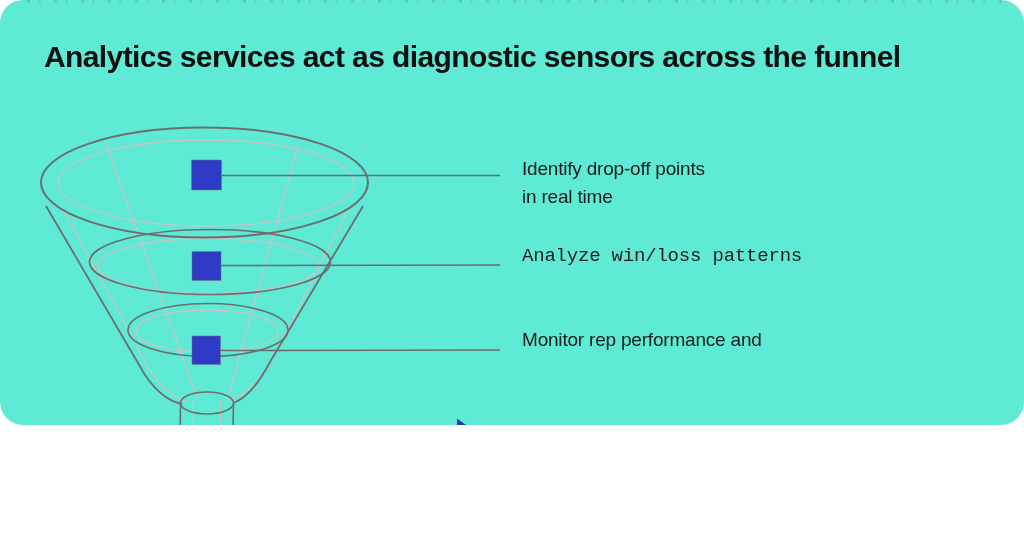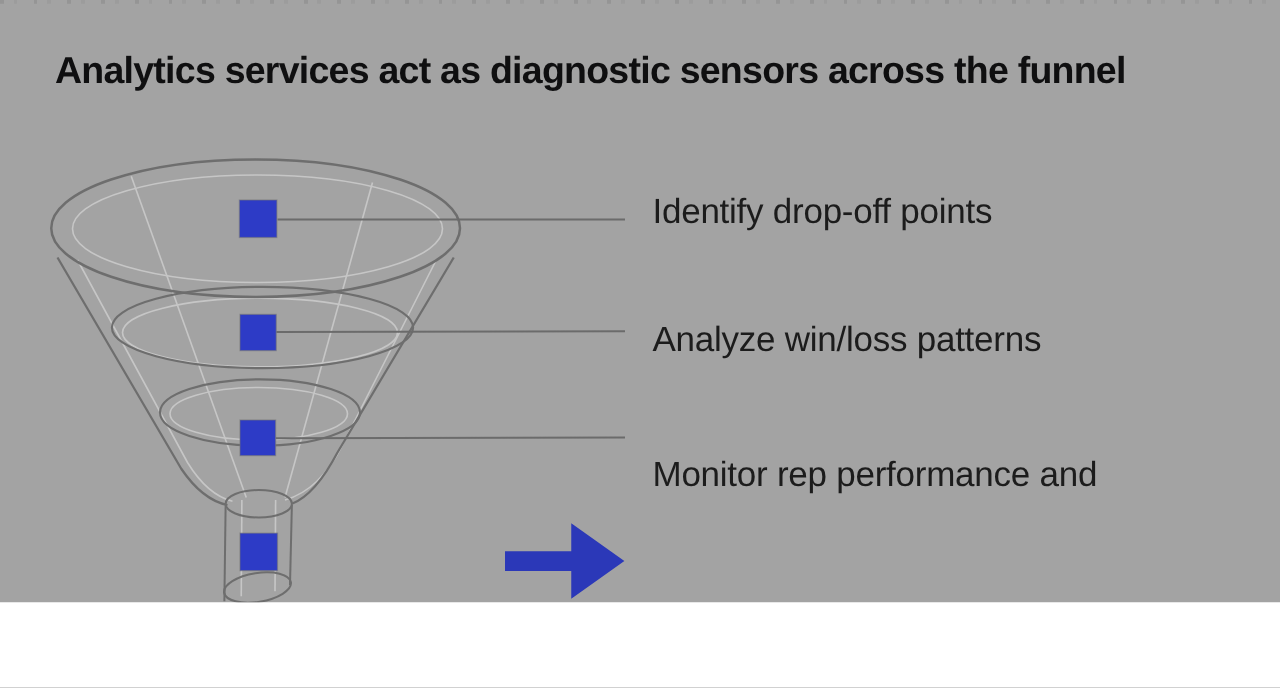--- a/index.html
+++ b/index.html
@@ -1,33 +1,33 @@
 <!DOCTYPE html>
 <html><head>
 <meta charset="utf-8">
 <style>
   html,body{margin:0;padding:0;background:#ffffff;}
   .canvas{
-    position:relative;width:1024px;height:482px;background:#a3a3a3;
-    overflow:hidden;font-family:"Liberation Sans","DejaVu Sans",sans-serif;
+    position:relative;width:1024px;height:425px;background:#5eead4;
+    overflow:hidden;font-family:"Liberation Sans","DejaVu Sans",sans-serif;border-radius:23px;
   }
   .title{
     position:absolute;left:44px;top:40px;margin:0;
     font-size:30px;font-weight:700;letter-spacing:-0.6px;
     color:#0f0f10;white-space:nowrap;
   }
   .diagram-svg{position:absolute;left:0;top:0;}
   .stage-label{
     position:absolute;left:522px;width:440px;
-    font-size:28px;line-height:28px;color:#1c1c1c;letter-spacing:-0.2px;
+    font-size:19px;line-height:28px;color:#1c1c1c;letter-spacing:-0.2px;
   }
   .stage-label .ln{white-space:nowrap;}
   .stage-label.l1{top:155px;}
-  .stage-label.l2{top:258px;}
-  .stage-label.l3{top:326px;margin-top:40px;}
+  .stage-label.l2{top:242px;font-family:Liberation Mono, monospace;}
+  .stage-label.l3{top:326px;}
   .outcome-text{
     position:absolute;left:524px;top:424px;width:480px;
     font-size:25px;line-height:28px;font-weight:700;color:#141414;
     letter-spacing:-0.2px;
   }
   .outcome-text .ln{white-space:nowrap;}
   .edge-artifact{position:absolute;left:0;right:0;pointer-events:none;filter:blur(0.4px);}
   .edge-artifact.top{
     top:0;height:3px;opacity:.35;
     background:repeating-linear-gradient(90deg,
@@ -88,20 +88,21 @@
       <rect x="192" y="251.5" width="29" height="29"></rect>
       <rect x="192" y="336" width="28.5" height="28.5"></rect>
       <rect x="192" y="426.5" width="30" height="30"></rect>
     </g>
 
     <path d="M404 441 L457 441 L457 418.5 L499.5 448.8 L457 479 L457 456.8 L404 456.8 Z" fill="#2b38b8"></path>
   </svg>
 
   <div class="stage-label l1">
     <div class="ln">Identify drop-off points</div>
+    <div class="ln">in real time</div>
   </div>
 
   <div class="stage-label l2">
     <div class="ln">Analyze win/loss patterns</div>
   </div>
 
   <div class="stage-label l3">
     <div class="ln">Monitor rep performance and</div>
   </div>
 

